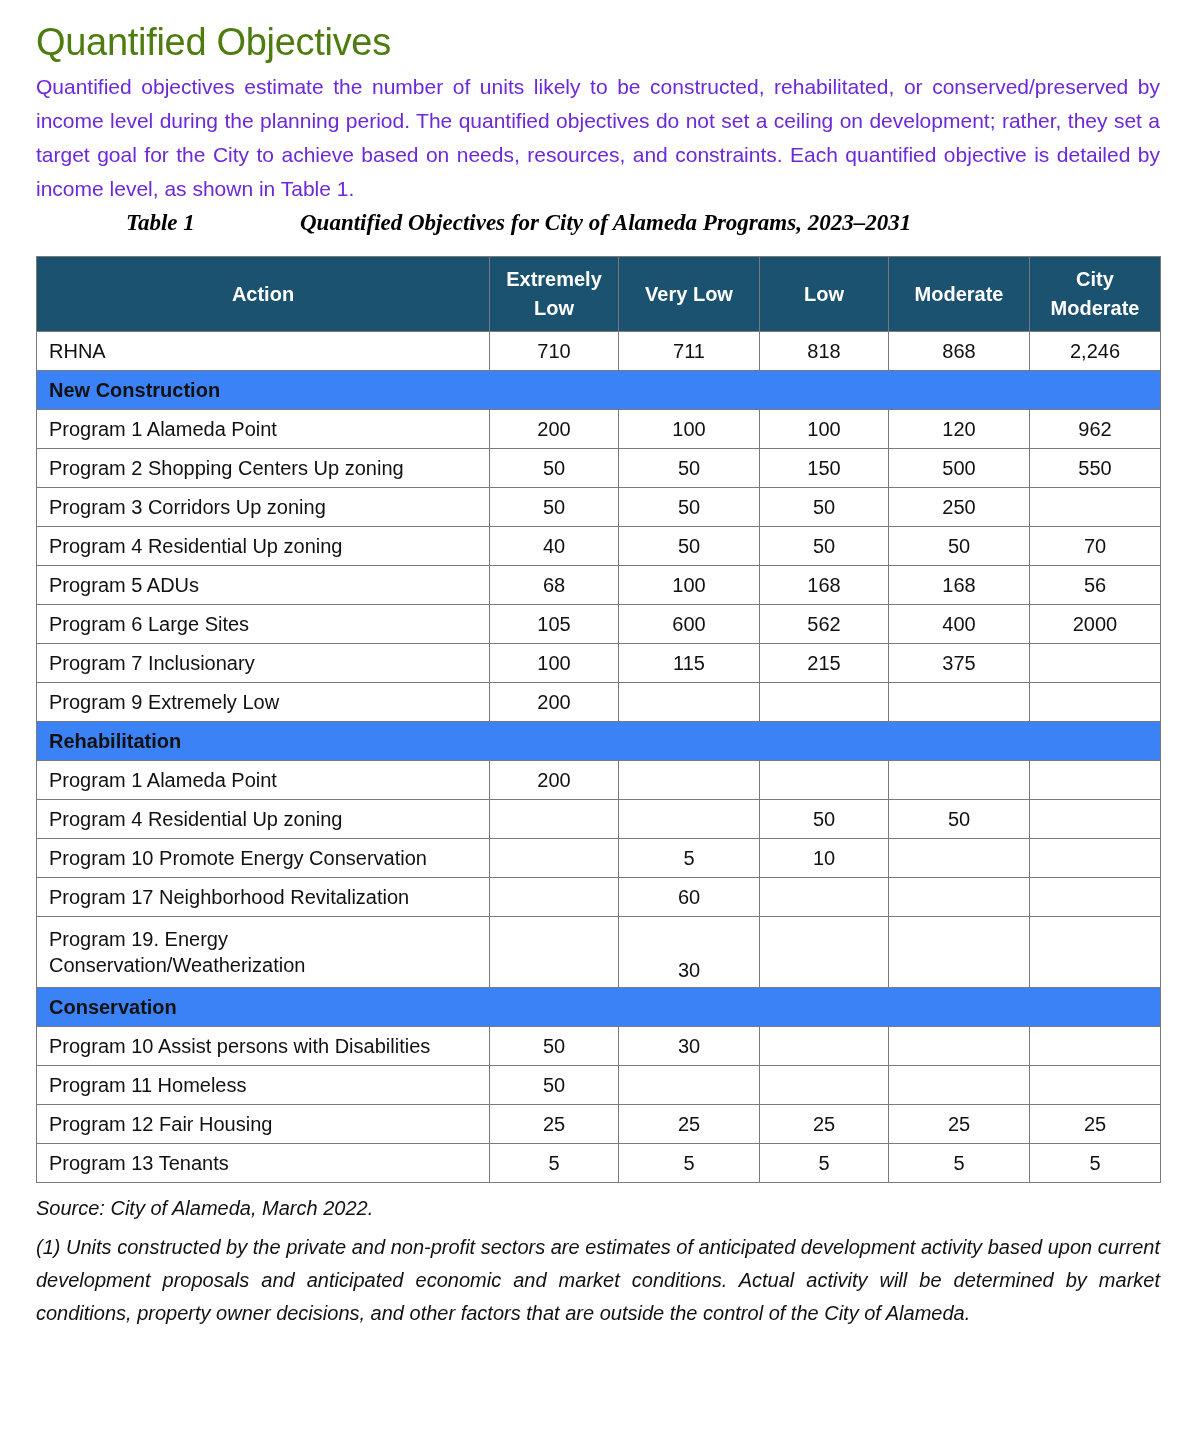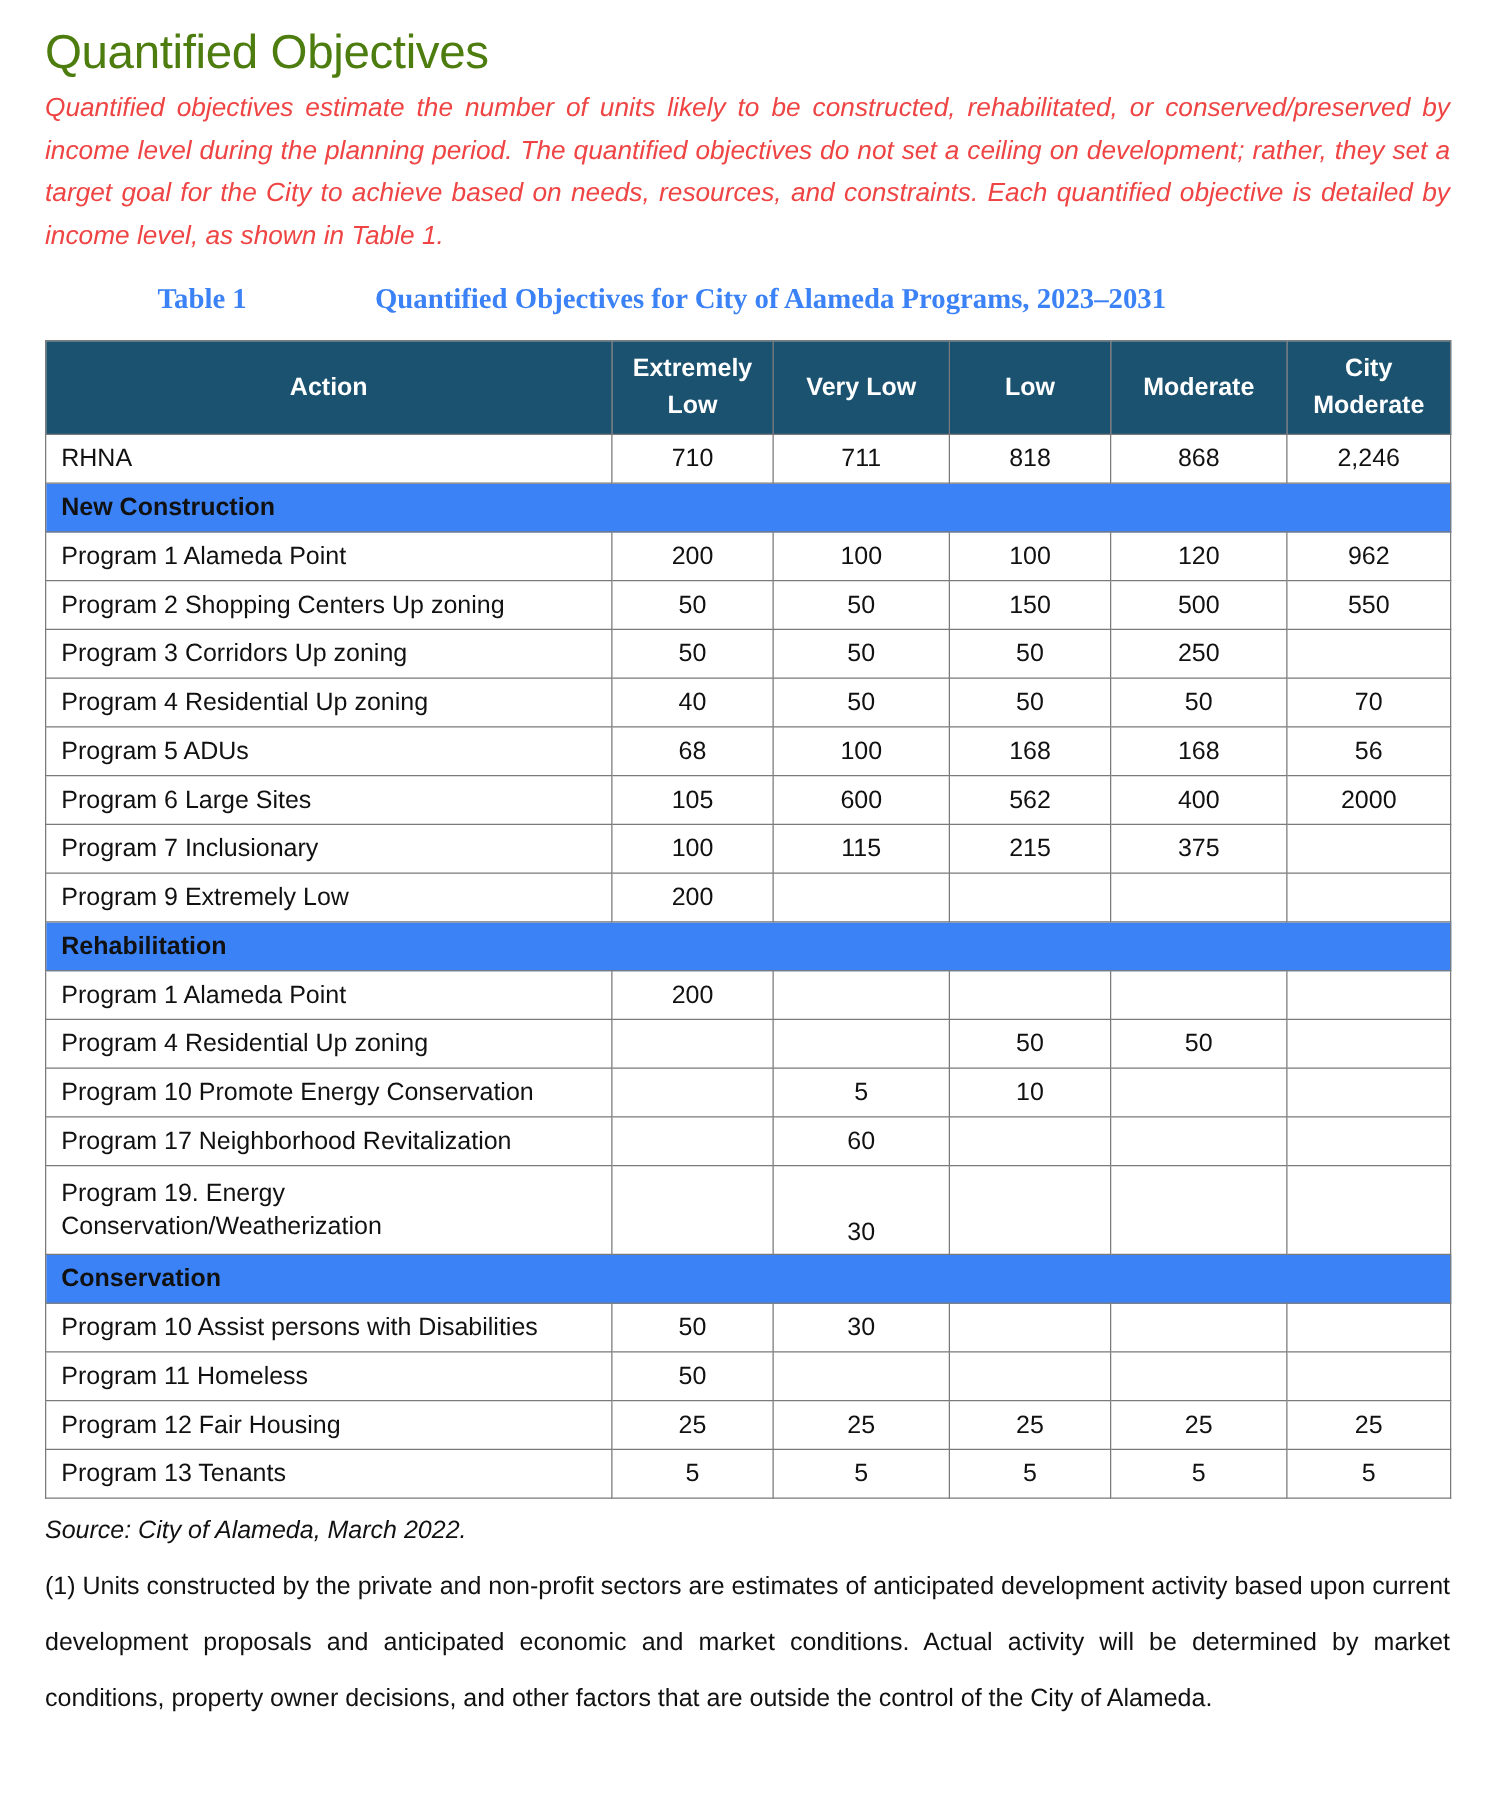--- a/index.html
+++ b/index.html
@@ -19,32 +19,31 @@
       font-size: 38px;
       line-height: 48px;
       color: #4d7c0f;
       letter-spacing: -0.3px;
     }
     p.intro {
       margin: 4px 0 0 0;
       font-size: 21px;
       line-height: 34px;
       text-align: justify;
-      color: #ef4444;
-      font-style: italic;
+      color: #6d28d9;
     }
     .table-caption {
-      margin-top: 16px;
       height: 34px;
       font-family: "Liberation Serif", "DejaVu Serif", serif;
       font-weight: bold;
       font-size: 23px;
       line-height: 34px;
-      color: #3b82f6;
+      color: #000000;
       position: relative;
+      font-style: italic;
     }
     .table-caption .num { position: absolute; left: 90px; }
     .table-caption .title { position: absolute; left: 264px; }
     table.qo {
       margin-top: 16px;
       border-collapse: collapse;
       width: 1124px;
       table-layout: fixed;
       font-size: 20px;
     }
@@ -80,22 +79,23 @@
     table.qo tr.tall td { height: 66px; margin-left: 12px; }
     table.qo tr.tall td.num { vertical-align: bottom; padding-bottom: 4px; }
     .source {
       margin-top: 12px;
       font-style: italic;
       font-size: 20px;
       line-height: 26px;
     }
     .footnote {
       margin-top: 10px;
-      font-size: 20px;
-      line-height: 45px;
+      font-style: italic;
+      font-size: 20px;
+      line-height: 33px;
       text-align: justify;
     }
   </style>
 </head>
 <body>
 
 <div class="page">
   <h1 class="heading">Quantified Objectives</h1>
   <p class="intro">Quantified objectives estimate the number of units likely to be constructed, rehabilitated, or conserved/preserved by income level during the planning period. The quantified objectives do not set a ceiling on development; rather, they set a target goal for the City to achieve based on needs, resources, and constraints. Each quantified objective is detailed by income level, as shown in Table 1.</p>
 

